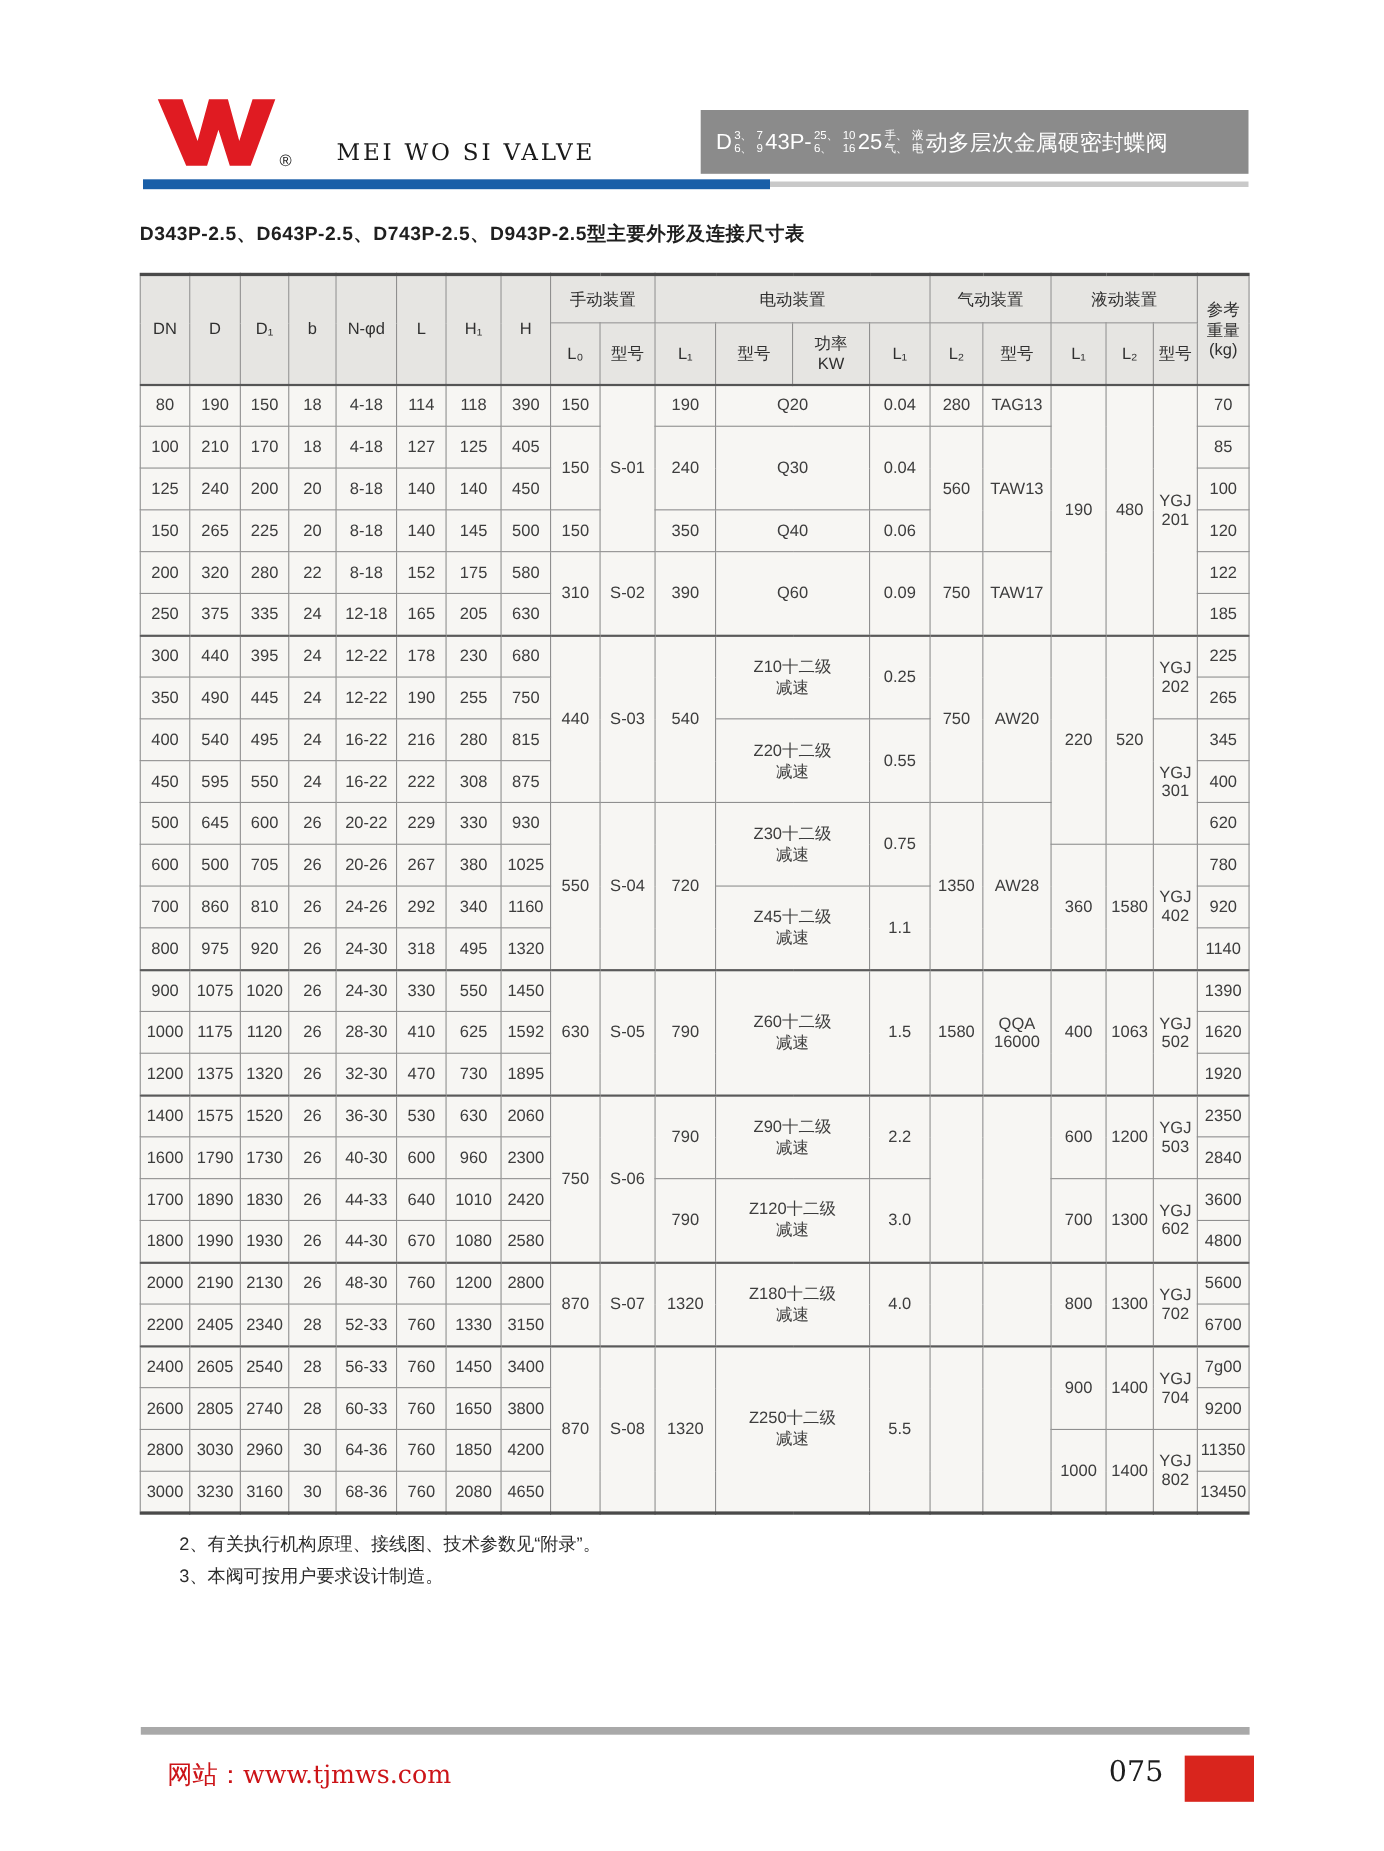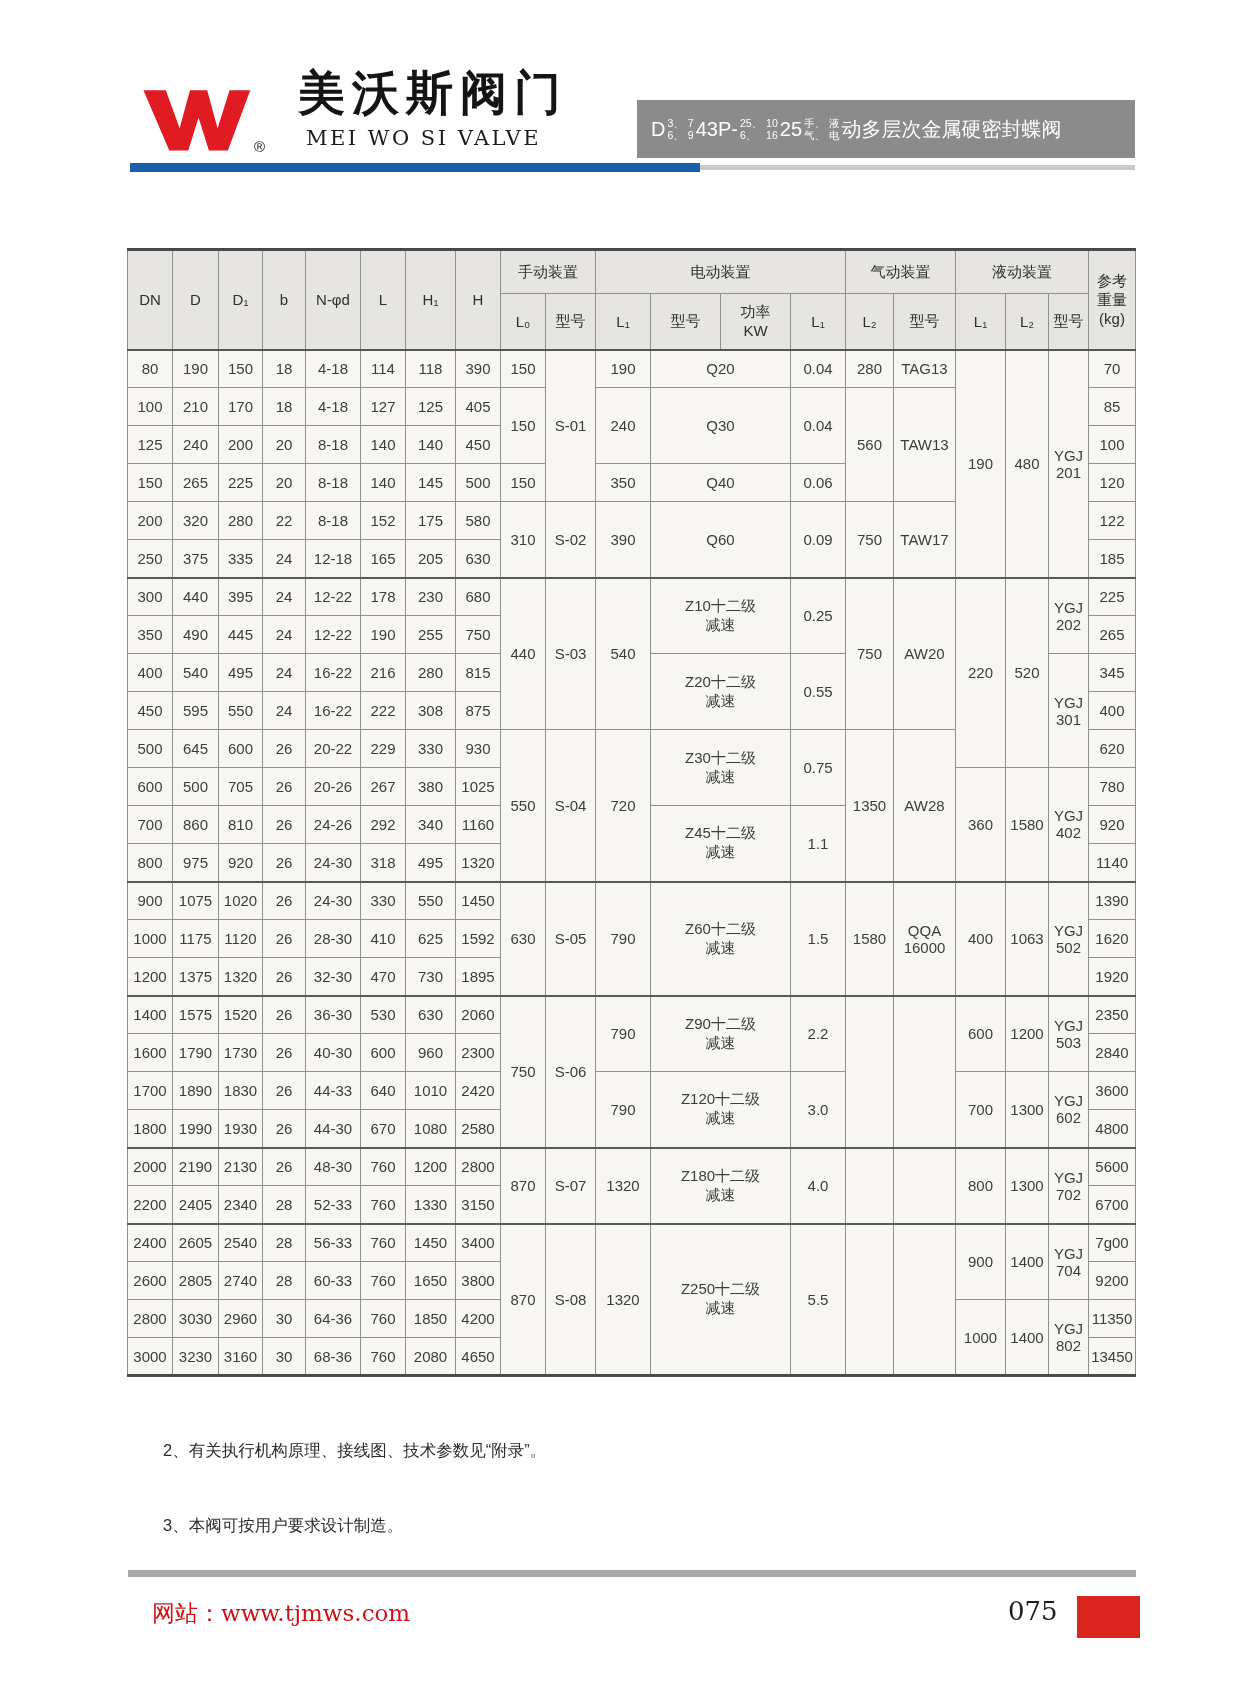--- a/index.html
+++ b/index.html
@@ -43,21 +43,21 @@
   }
   #spec-table th { font-size:15px; font-weight:normal; background:#e6e5e2; color:#2f2f2f; }
   #spec-table td { font-size:15px; background:#f7f6f3; color:#3d3d3d; }
   #spec-table thead { border-bottom:2px solid #555555; }
   #spec-table tr.h1 { height:44px; }
   #spec-table tr.h2 { height:56px; }
   #spec-table tbody tr { height:38px; }
   #spec-table tbody tr.sec td { border-top:2px solid #5a5a5a; }
   
   .notes { position:absolute; left:130px; top:1390px; font-size:16.5px; color:#2c2c2c; line-height:28.5px; }
-  .notes .cont { padding-left:33px;margin-top:46px; }
+  .notes .cont { padding-left:33px; }
   
   .footer-bar { position:absolute; left:128px; top:1570px; width:1008px; height:7px; background:#a9a9a9; }
   .website {
     position:absolute; left:152px; top:1598px; font-size:23px; color:#cc1418;
     font-family:"DejaVu Serif","Liberation Serif",serif; white-space:nowrap;
   }
   .page-num {
     position:absolute; left:1008px; top:1596px; font-size:26px; color:#1d1d1d;
     font-family:"DejaVu Serif","Liberation Serif",serif;
   }
@@ -65,21 +65,20 @@
 </style>
 </head>
 <body>
 
 <div class="page">
 
   <svg class="logo-mark" viewBox="0 0 130 90" aria-hidden="true">
     <path d="M4 14 L30 14 L46 58 L58 14 L78 14 L90 58 L104 14 L128 14 L102 84 L80 84 L68 46 L56 84 L34 84 Z" fill="#e01b22"></path>
   </svg>
   <div class="logo-reg">®</div>
-  <div class="brand-cn">美沃斯阀门</div>
   <div class="brand-en">MEI WO SI VALVE</div>
 
   <div class="banner">
     <span>D</span>
     <span class="stk">
         <span>3、</span>
         <span>6、</span>
       </span>
     <span class="stk">
         <span>7</span>
@@ -102,20 +101,21 @@
     <span class="stk">
         <span>液</span>
         <span>电</span>
       </span>
     <span>动多层次金属硬密封蝶阀</span>
   </div>
 
   <div class="blue-bar"></div>
   <div class="gray-bar-right"></div>
 
+  <div class="title">D343P-2.5、D643P-2.5、D743P-2.5、D943P-2.5型主要外形及连接尺寸表</div>
 
   <div class="table-wrap">
     <table id="spec-table">
         <colgroup>
           <col style="width: 45px;">
           <col style="width: 46px;">
           <col style="width: 44px;">
           <col style="width: 43px;">
           <col style="width: 55px;">
           <col style="width: 45px;">

